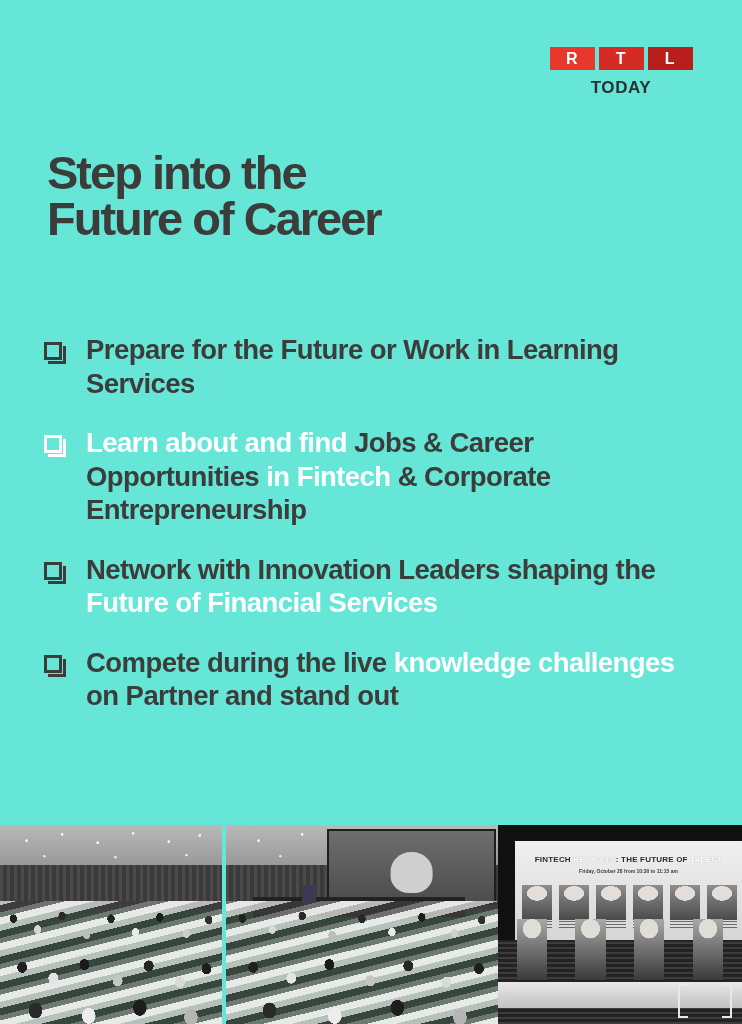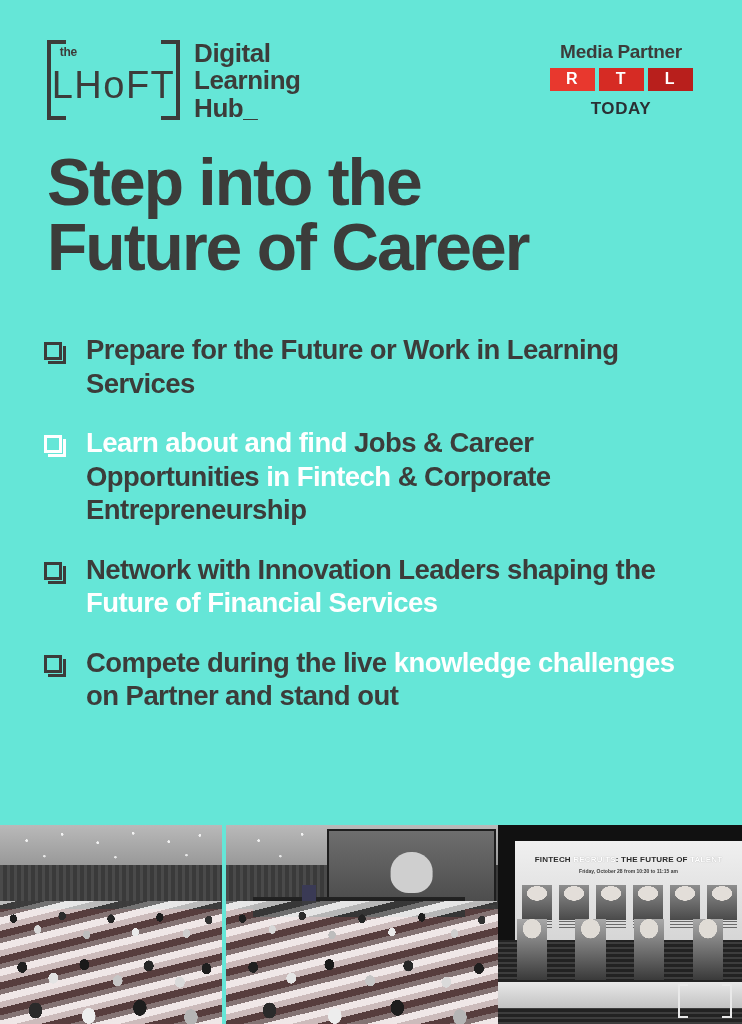--- a/index.html
+++ b/index.html
@@ -67,21 +67,21 @@
     color:#ffffff; font-size:16px; font-weight:700; letter-spacing:0.5px;
   }
   .rtl-today {
     margin-top:8px;
     font-size:17px; font-weight:600; color:#2a3034; letter-spacing:0.6px;
   }
 
   
   .headline {
     position:absolute; left:47px; top:150px; width:650px;
-    font-size:66px; font-weight:800; color:#3c3c3a;
+    font-size:47px; font-weight:800; color:#3c3c3a;
     line-height:0.98; letter-spacing:-2px;
   }
   .headline .hl-line { display:block; }
 
   
   .bullets {
     position:absolute; left:44px; top:333px; width:660px;
   }
   .bullet-row {
     display:flex; align-items:flex-start;
@@ -112,21 +112,21 @@
   .light { color:#ffffff; }
 
   
   .photos {
     position:absolute; left:0; bottom:0;
     width:742px; height:199px;
     display:flex;
   }
   .photo {
     position:relative; overflow:hidden;
-    background:#ef4444;
+    background:#15803d;
   }
   .photo-1 { width:222px; height:199px; }
   .photo-gap { width:4px; background:#65E6D7; }
   .photo-2 { width:272px; height:199px; }
   .photo-3 { width:244px; height:199px; }
 
   
   .ceiling {
     position:absolute; left:0; top:0; width:100%; height:26%;
     background:
@@ -274,36 +274,22 @@
     border-top:2px solid #e9e9e9; border-bottom:2px solid #e9e9e9;
   }
   .p3-logo::before { left:0; border-left:2px solid #e9e9e9; }
   .p3-logo::after  { right:0; border-right:2px solid #e9e9e9; }
 </style>
 </head>
 <body>
 
 <div class="header">
 
-  <div class="lhoft-logo">
-    <div class="bracket-wrap">
-      <div class="lhoft-inner">
-        <div class="lhoft-the">the</div>
-        <div class="lhoft-main">LHoFT</div>
-      </div>
-    </div>
-    <div class="dlh-text">
-      <div>Digital</div>
-      <div>Learning</div>
-      <div>Hub_</div>
-    </div>
-  </div>
 
   <div class="media-partner">
-    <div class="mp-label">Media Partner</div>
     <div class="rtl-boxes">
       <div class="rtl-box" style="background:#E8382E">R</div>
       <div class="rtl-box" style="background:#D62B24">T</div>
       <div class="rtl-box" style="background:#B81F1C">L</div>
     </div>
     <div class="rtl-today">TODAY</div>
   </div>
 </div>
 
 <div class="headline">

